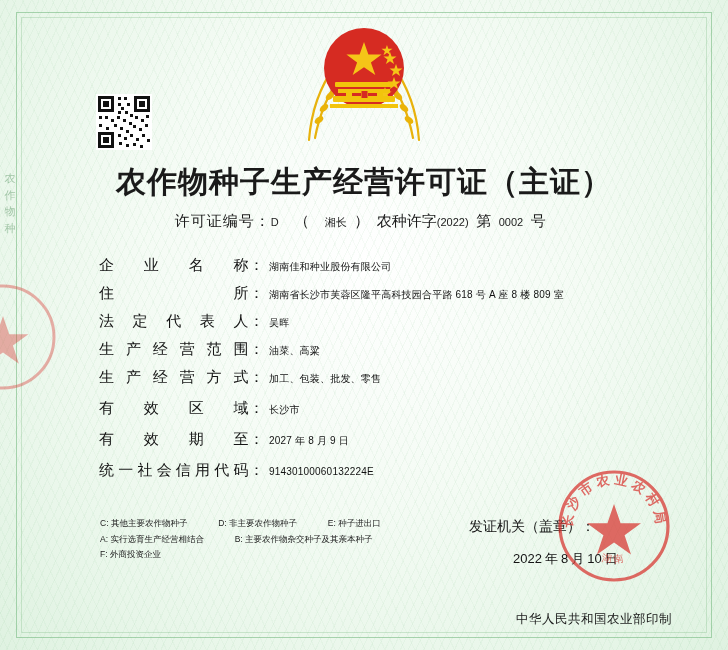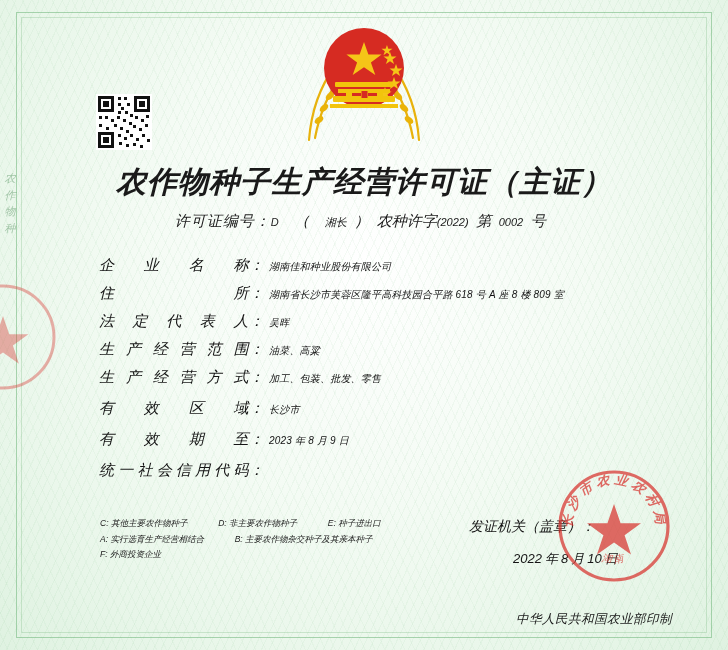--- a/index.html
+++ b/index.html
@@ -13,21 +13,20 @@
     font-family: "Liberation Sans", sans-serif;
     overflow: hidden;
   }
   #certificate {
     position: relative;
     width: 728px;
     height: 650px;
     background:
       radial-gradient(ellipse at 50% 40%, #ffffff 0%, #f4fbf4 45%, #e8f6e9 78%, #dff2e1 100%);
     overflow: hidden;
-    font-style: italic;
   }
   
   #guilloche {
     position: absolute;
     inset: 0;
     pointer-events: none;
     opacity: .5;
     background-image:
       repeating-linear-gradient(115deg, rgba(120,190,130,.16) 0px, rgba(120,190,130,.16) 1px, transparent 1px, transparent 7px),
       repeating-linear-gradient(-115deg, rgba(120,190,130,.13) 0px, rgba(120,190,130,.13) 1px, transparent 1px, transparent 9px);
@@ -349,25 +348,26 @@
       <span class="field-value">加工、包装、批发、零售</span>
     </div>
     <div class="field-row tall">
       <span class="field-label">有 效 区 域</span>
       <span class="field-colon">：</span>
       <span class="field-value">长沙市</span>
     </div>
     <div class="field-row tall">
       <span class="field-label">有 效 期 至</span>
       <span class="field-colon">：</span>
-      <span class="field-value">2023 年 8 月 9 日</span>
+      <span class="field-value">2027 年 8 月 9 日</span>
     </div>
     <div class="field-row">
       <span class="field-label">统一社会信用代码</span>
       <span class="field-colon">：</span>
+      <span class="field-value">91430100060132224E</span>
     </div>
   </div>
 
   <div id="legend">
     <div class="lg-line">
       <span class="code">C:</span>
       <span>其他主要农作物种子</span>
       <span class="gap"></span>
       <span class="code">D:</span>
       <span>非主要农作物种子</span>

